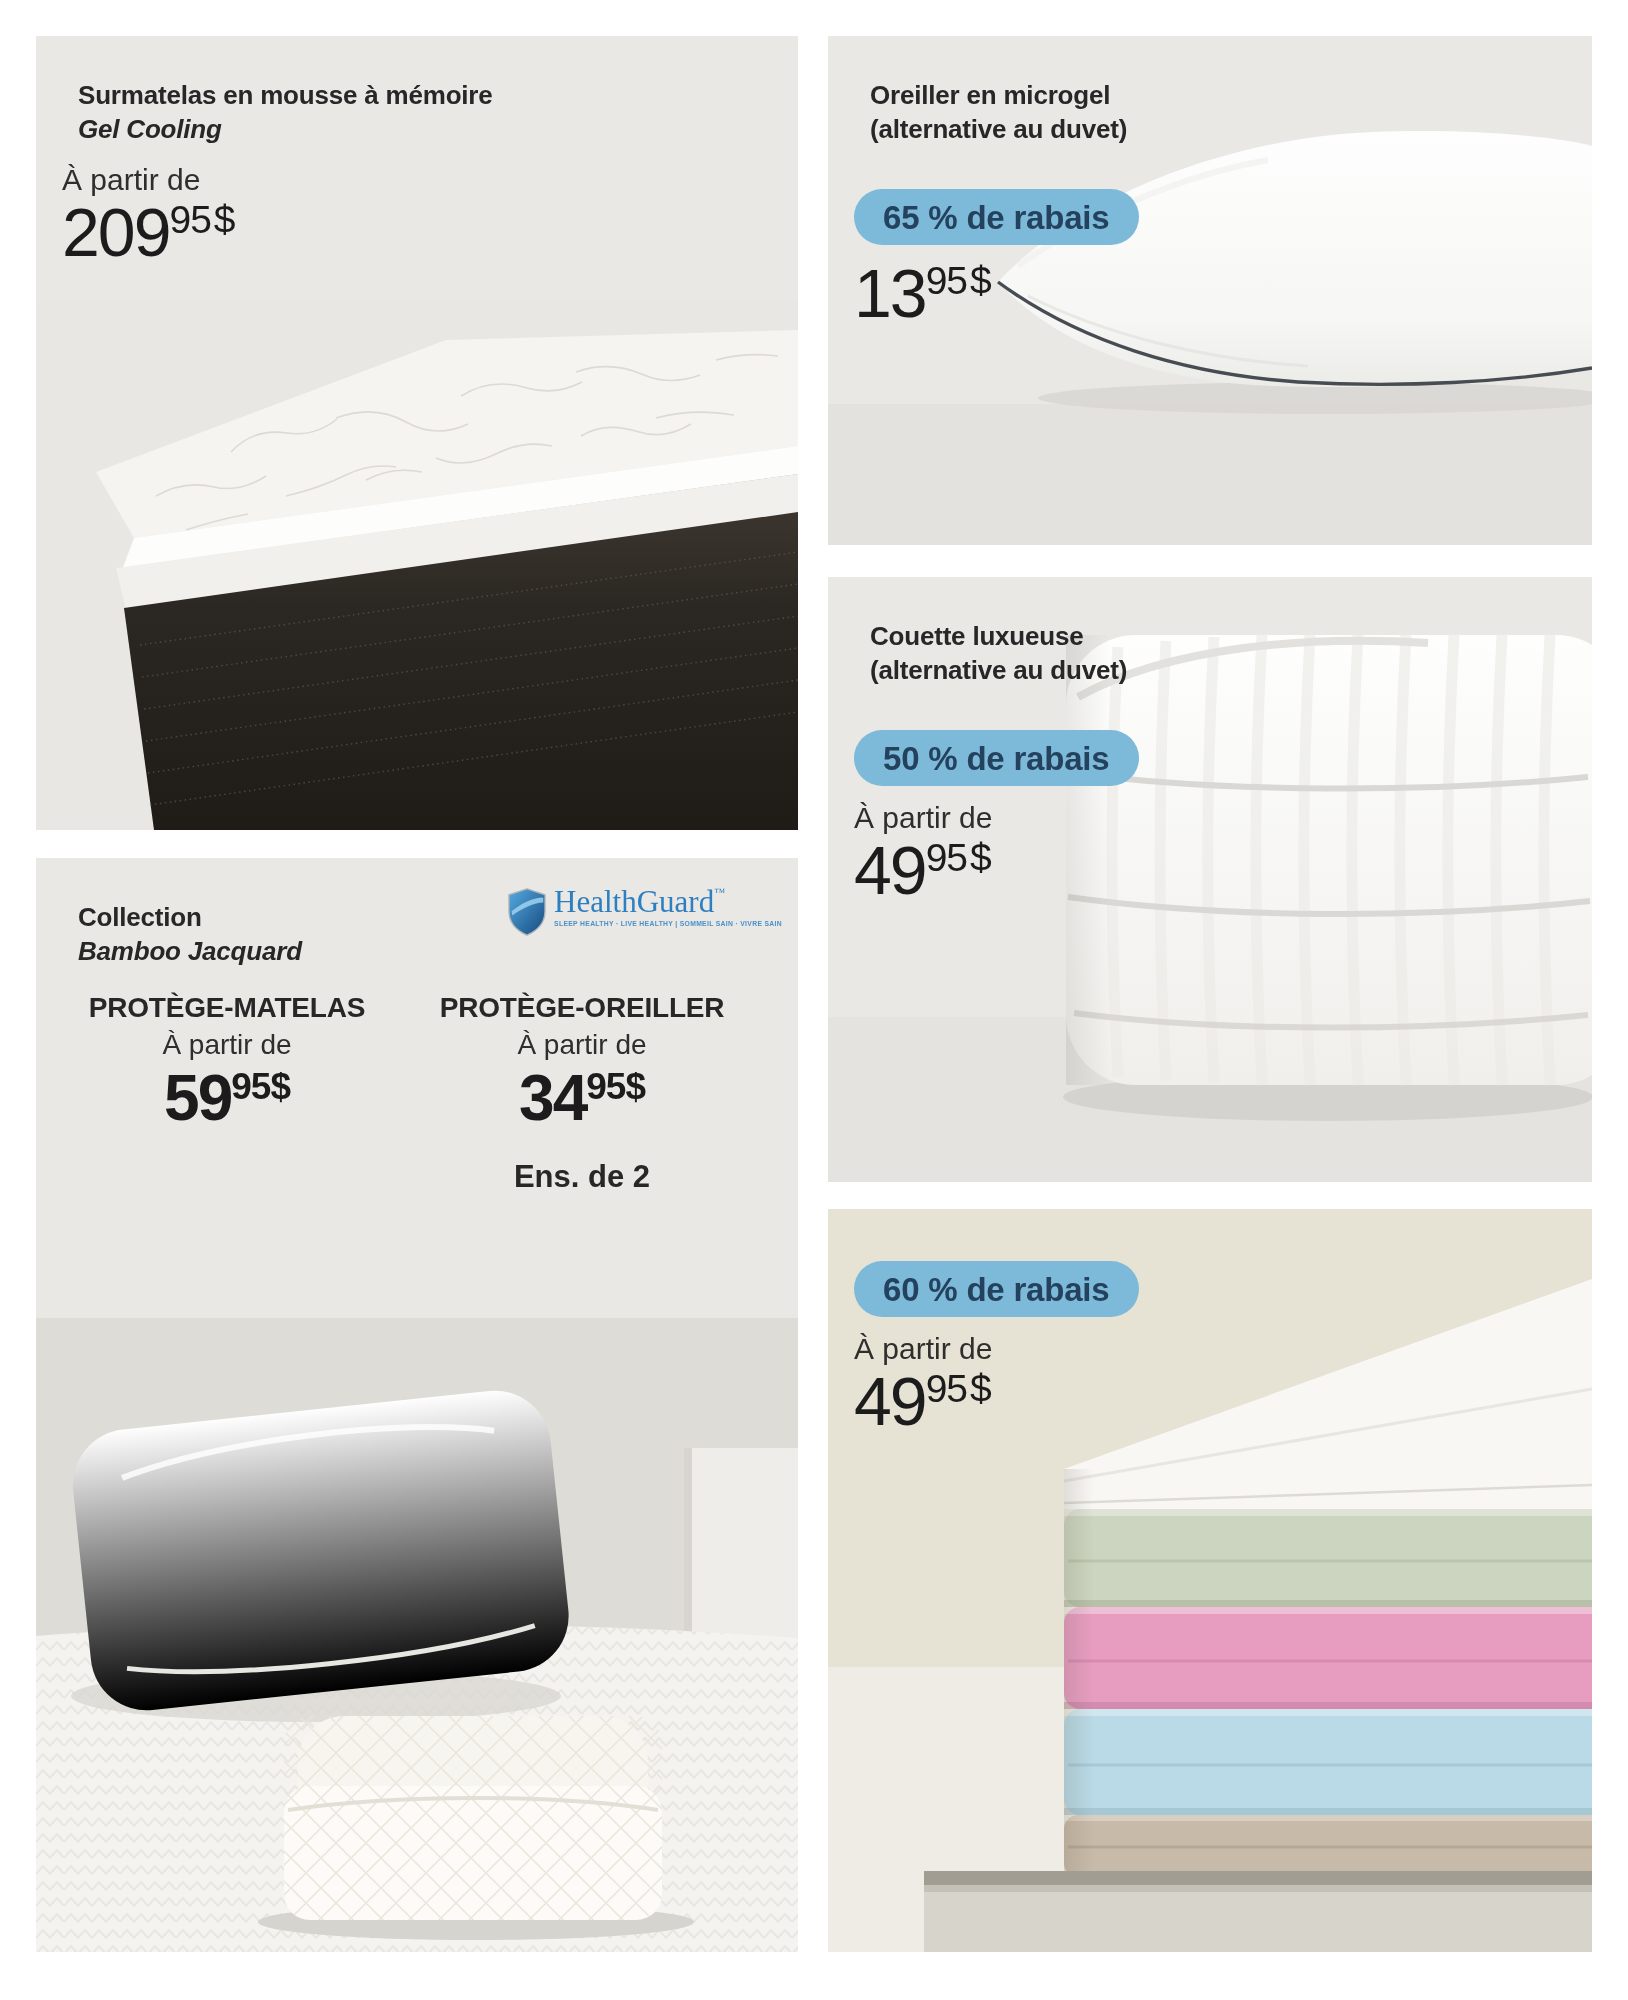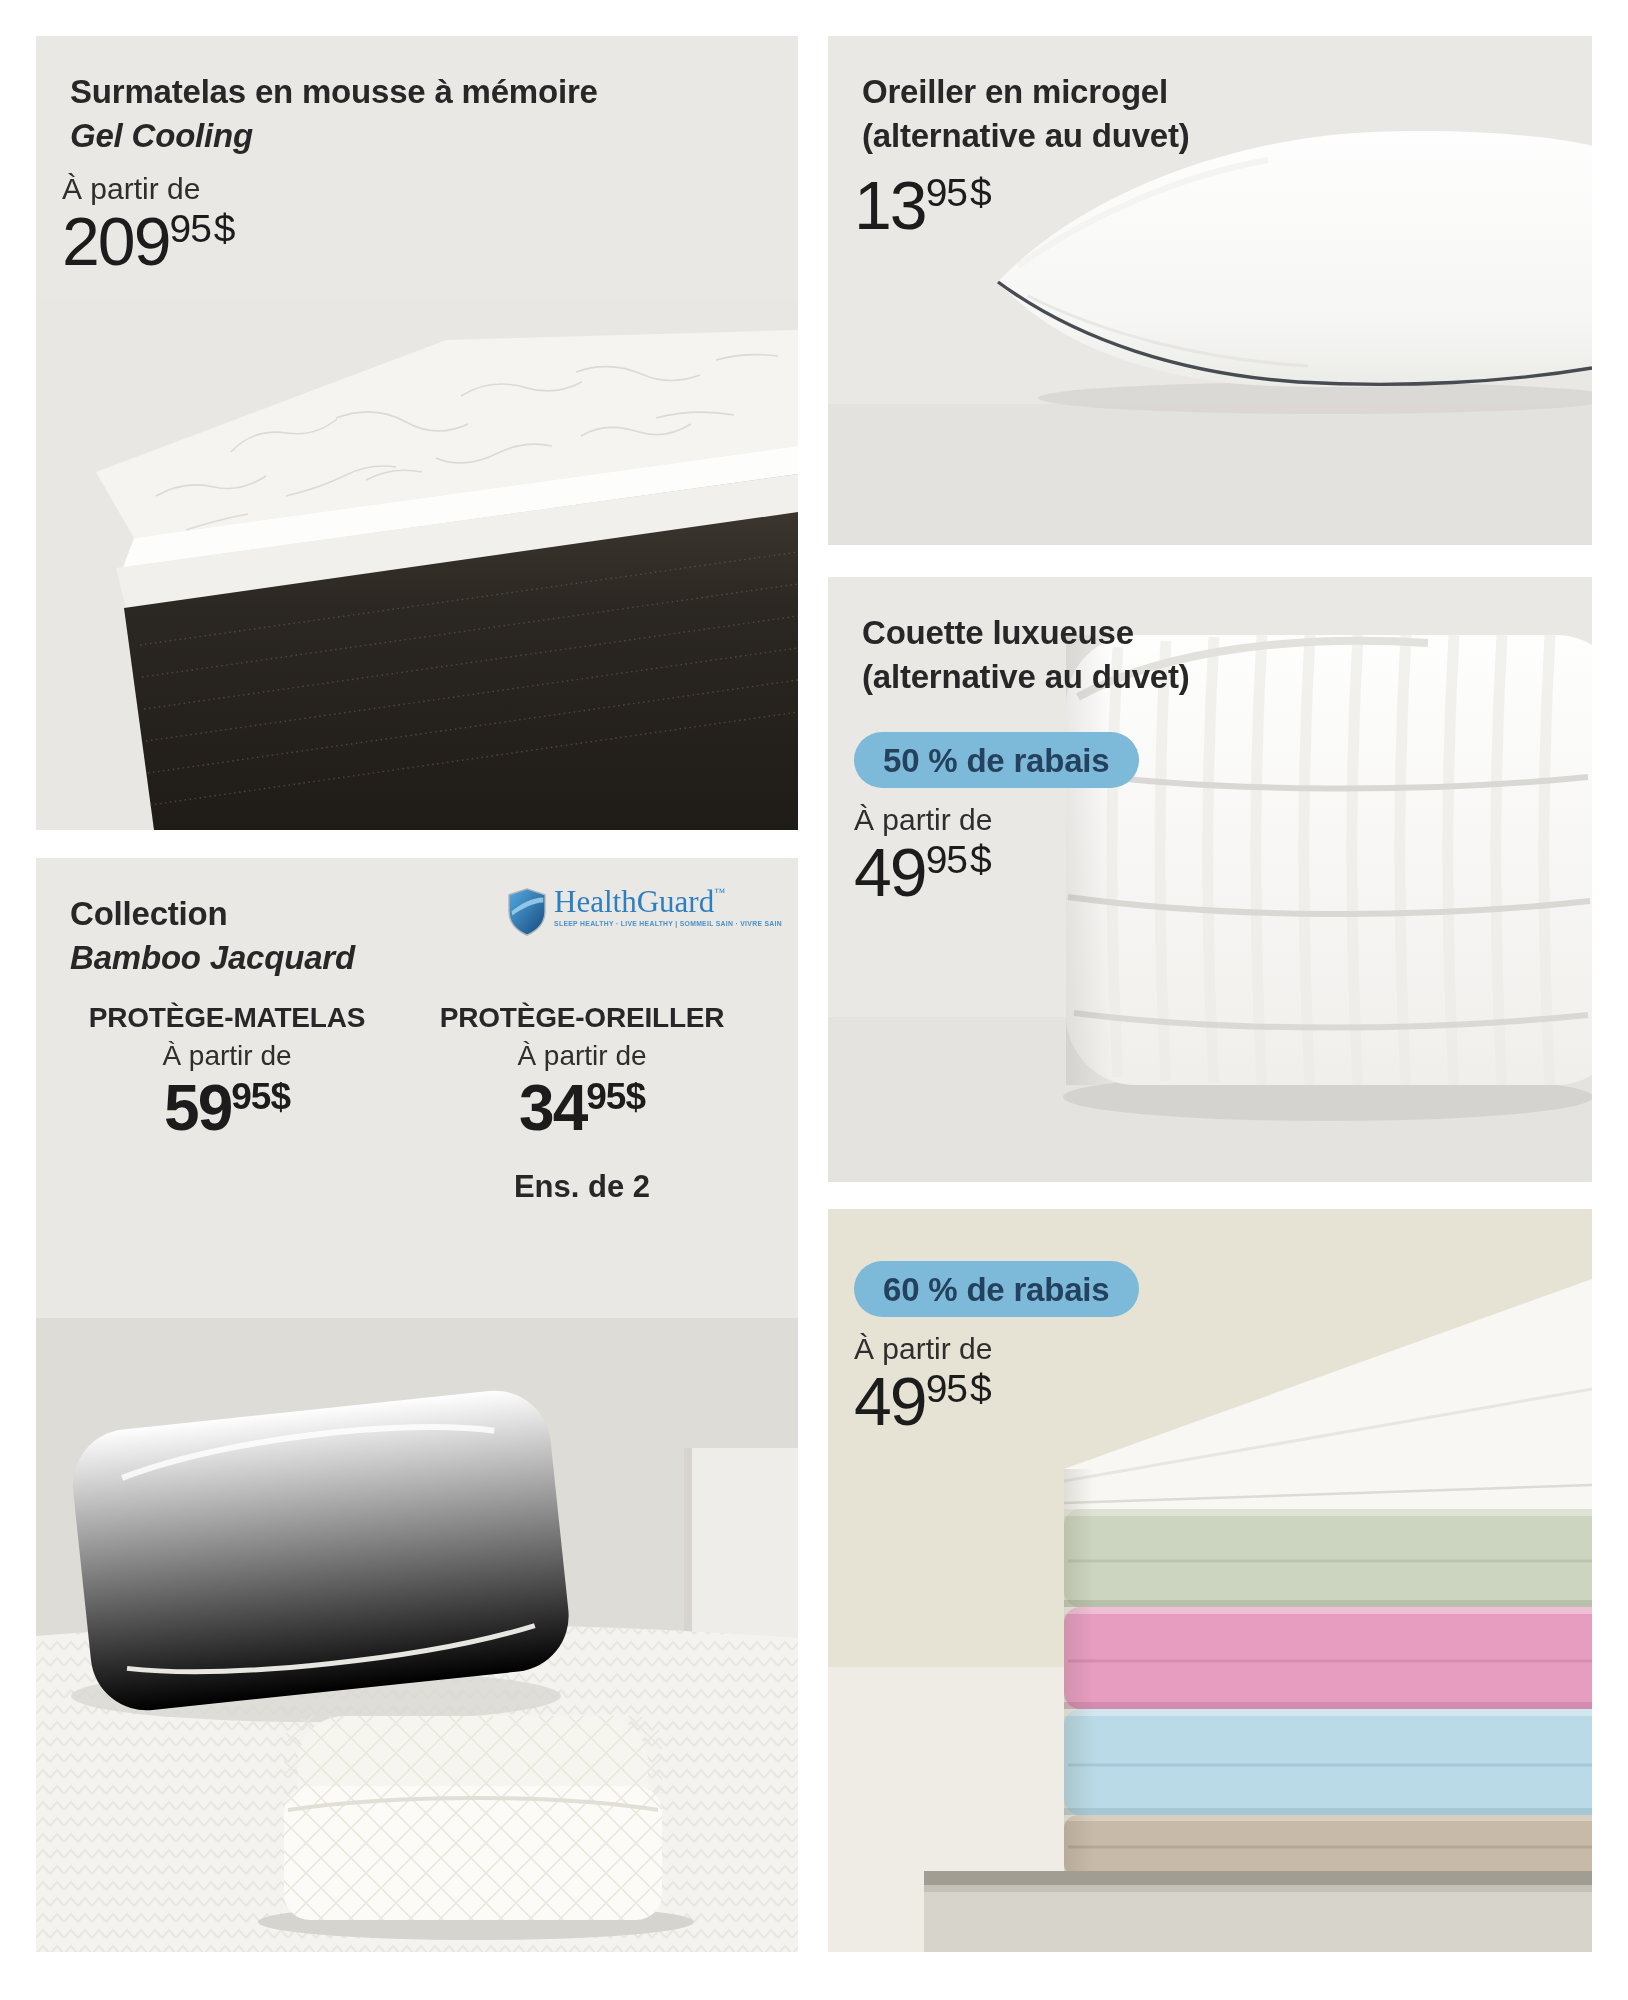--- a/index.html
+++ b/index.html
@@ -1,21 +1,21 @@
 <!DOCTYPE html>
 <html><head>
 <meta charset="utf-8">
 <style>
   html,body{margin:0;padding:0;background:#ffffff;}
   body{width:1628px;height:2000px;position:relative;overflow:hidden;
        font-family:"Liberation Sans",sans-serif;color:#272727;}
   .card{position:absolute;background:#e9e8e5;overflow:hidden;}
   .photo{position:absolute;left:0;display:block;z-index:0;}
   .pad{position:relative;z-index:2;padding:26px 10px 0 26px;}
-  .title{margin:8px;font-weight:700;font-size:33px;line-height:1.32;letter-spacing:-0.2px;color:#272727;}
+  .title{margin:16px;font-weight:700;font-size:26px;line-height:1.32;letter-spacing:-0.2px;color:#272727;}
   .title em{font-style:italic;}
   .badge{display:inline-block;background:#7db9d8;color:#24425e;font-weight:700;font-size:33px;
          line-height:1;padding:12px 29px 11px;border-radius:40px;margin-top:26px;letter-spacing:-0.2px;}
   .from{font-size:30px;font-weight:400;color:#2e2e2e;margin-top:15px;line-height:1.1;}
   .price{font-weight:400;font-size:68px;line-height:1;color:#1c1c1c;letter-spacing:-2px;margin-top:2px;}
   .price .sup{font-size:39px;vertical-align:23px;letter-spacing:-1px;}
   .price .cur{margin-left:3px;}
   .cols{display:flex;margin-top:24px;}
   .col{width:330px;flex:none;text-align:center;}
   .col + .col{margin-left:25px;}
@@ -100,20 +100,21 @@
       <path d="M170,246 C250,160 400,102 545,96 C650,92 735,102 764,110 L764,330 C700,346 560,354 445,350 C330,346 232,312 170,246 Z" fill="url(#gC-pil)"></path>
       <path d="M190,230 C260,180 350,140 440,124" stroke="#f2f2f0" stroke-width="6" fill="none" opacity="0.85"></path>
       <path d="M200,260 C280,300 380,324 480,330" stroke="#e2e1dd" stroke-width="3" fill="none" opacity="0.7"></path>
       <path d="M170,246 C250,305 355,338 470,346 C575,352 680,346 764,332" fill="none" stroke="#474c52" stroke-width="3.4"></path>
     </svg>
     <div class="pad">
       <h2 class="title">
         <span>Oreiller en microgel</span><br>
         <span>(alternative au duvet)</span>
       </h2>
+      <div class="badge">65 % de rabais</div>
       <div class="price" style="margin-top:14px"><span>13</span><span class="sup"><span>95</span><span class="cur">$</span></span></div>
     </div>
   </section>
 
   <section class="card" style="left:828px;top:577px;width:764px;height:605px">
     <svg class="photo" style="top:0;width:764px;height:605px" viewBox="0 0 764 605" preserveAspectRatio="none">
       <defs>
         <linearGradient id="gD-duv" x1="0" y1="0" x2="0" y2="1">
           <stop offset="0" stop-color="#fefefd"></stop>
             <stop offset="1" stop-color="#f0efec"></stop>

